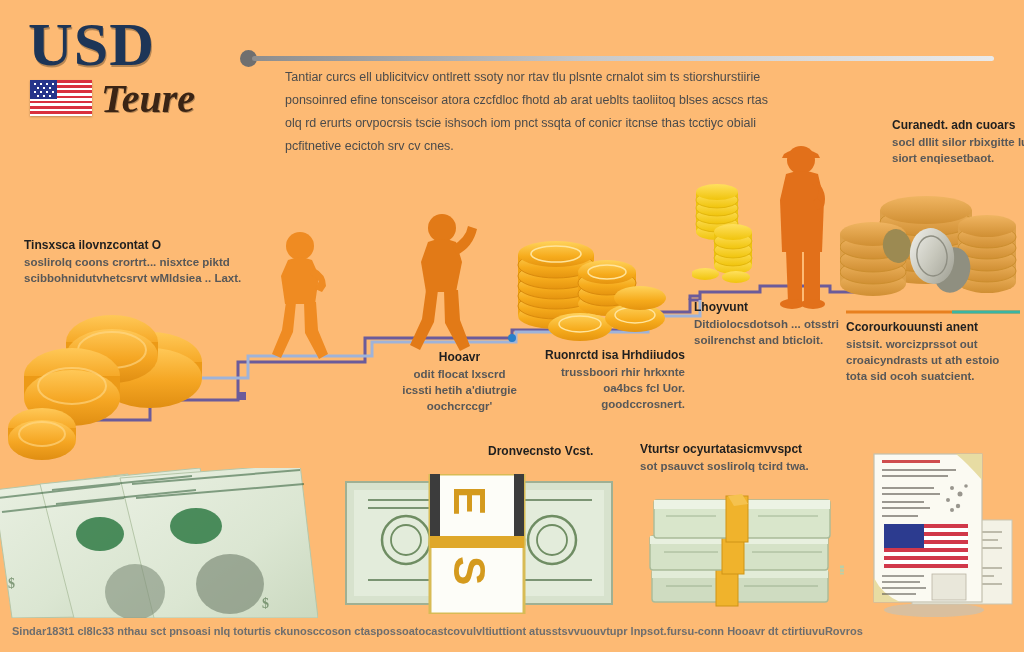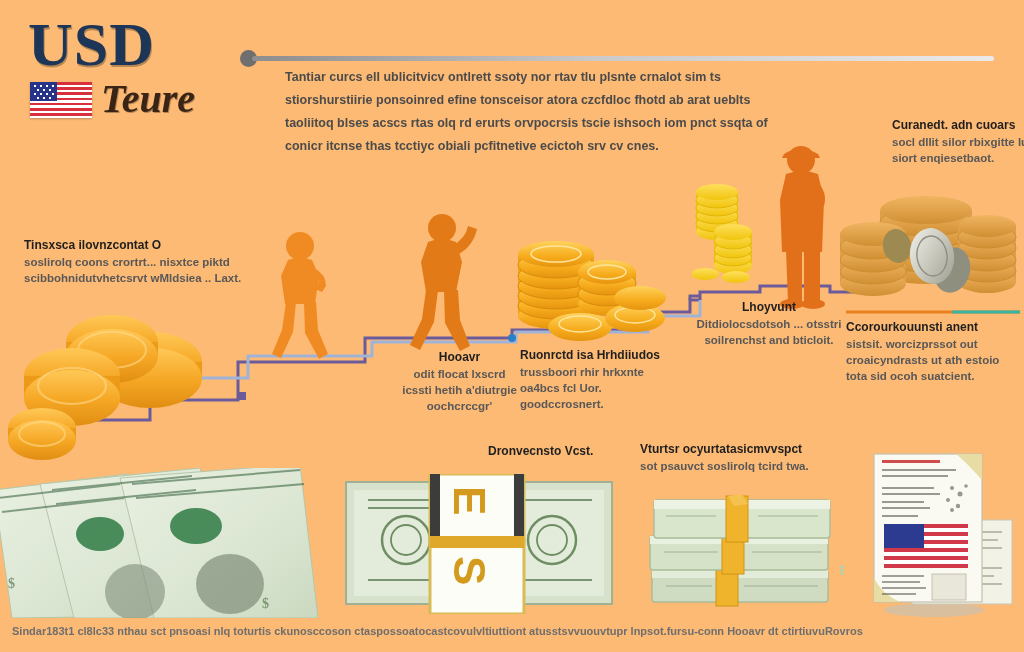--- a/index.html
+++ b/index.html
@@ -13,21 +13,21 @@
 
   
   .logo{position:absolute;left:22px;top:12px;width:215px;height:130px;}
   .logo-usd{
     font-family:"Liberation Serif", serif;
     font-weight:bold;font-size:62px;letter-spacing:1px;
     color:#1d3557;line-height:64px;
     text-shadow:1px 2px 0 rgba(0,0,0,.28);
     padding-left:6px;
   }
-  .logo-row{display:flex;align-items:flex-end;gap:9px;margin-top:4px;padding-left:8px;}
+  .logo-row{display:flex;align-items:flex-start;gap:9px;margin-top:4px;padding-left:8px;}
   .flag{
     width:62px;height:36px;position:relative;overflow:hidden;
     background:repeating-linear-gradient(to bottom,#d9303e 0,#d9303e 2.6px,#fff 2.6px,#fff 5.2px);
     box-shadow:0 1px 2px rgba(0,0,0,.25);
   }
   .flag .canton{position:absolute;left:0;top:0;width:27px;height:19px;background:#26348a;}
   .flag .canton::after{
     content:"";position:absolute;inset:2px;
     background:
       radial-gradient(circle at 3px 2px,#fff 0.9px,transparent 1.1px),
@@ -67,36 +67,36 @@
     position:absolute;left:252px;top:56px;width:742px;height:5px;
     background:linear-gradient(to right,#8d8d8d,#c9c9c9 45%,#eaeaea);
     border-radius:3px;
   }
   .title-dot{
     position:absolute;left:240px;top:50px;width:17px;height:17px;border-radius:50%;
     background:#6f6f6f;
   }
   .intro{
     position:absolute;left:285px;top:66px;width:500px;
-    font-size:12.5px;line-height:23px;font-weight:bold;color:#4b4b4b;
+    font-size:12.5px;line-height:23px;font-weight:normal;color:#4b4b4b;
   }
 
   
   .stairs{position:absolute;left:0;top:0;width:1024px;height:652px;pointer-events:none;}
 
   
   .tblock{position:absolute;}
   .tblock .hd{font-weight:bold;font-size:12px;color:#1f1f1f;display:block;margin-bottom:2px;}
   .tblock .bd{font-size:11.5px;line-height:16px;color:#585858;font-weight:bold;display:block;}
 
   .tb-left{left:24px;top:238px;width:225px;}
   .tb-s1{left:238px;top:368px;width:145px;}
   .tb-s2{left:402px;top:350px;width:115px;text-align:center;}
-  .tb-s3{left:520px;top:348px;width:165px;text-align:left;}
-  .tb-s4{left:694px;top:300px;width:150px;text-align:center;}
+  .tb-s3{left:520px;top:348px;width:165px;text-align:right;}
+  .tb-s4{left:694px;top:300px;width:150px;}
   .tb-s5{left:846px;top:320px;width:170px;}
   .tb-top-right{left:892px;top:118px;width:165px;}
   .tb-b1{left:488px;top:444px;width:120px;}
   .tb-b2{left:640px;top:442px;width:205px;}
 
   .footer-note{
     position:absolute;left:12px;top:626px;width:1000px;
     font-size:11px;line-height:11px;color:#6e6e6e;font-weight:bold;
     white-space:nowrap;overflow:hidden;
   }

